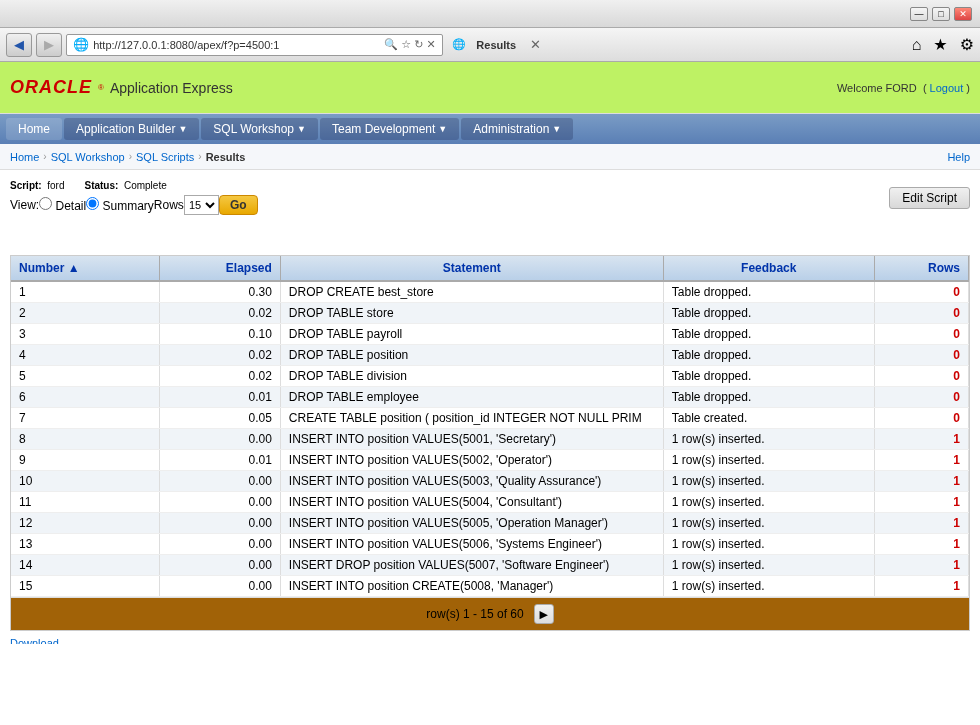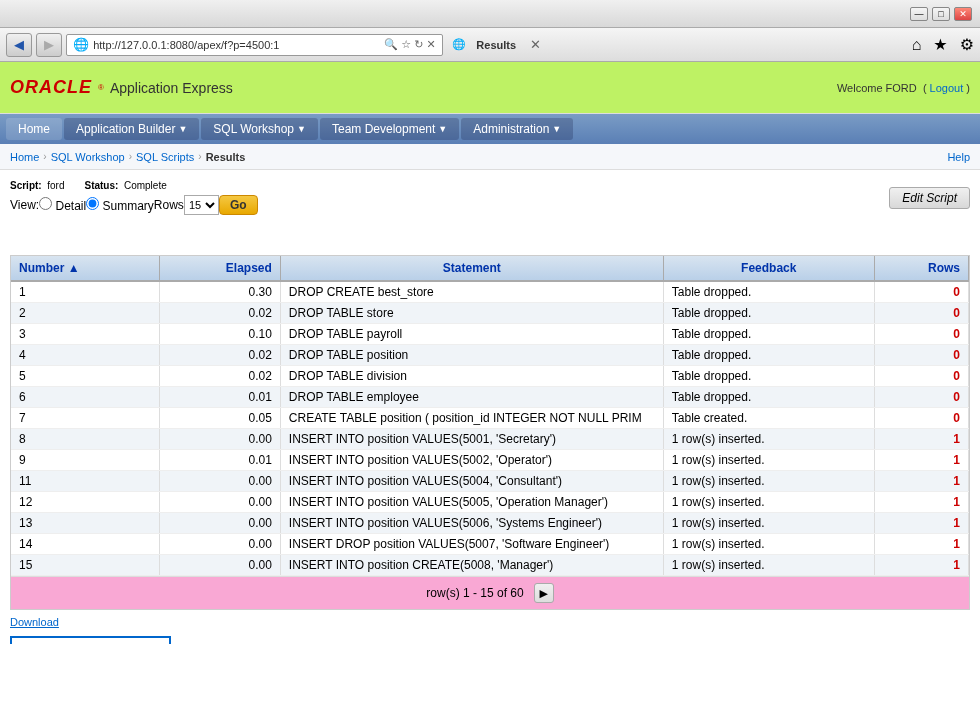--- a/index.html
+++ b/index.html
@@ -42,33 +42,33 @@
 
     
     .content-area { background: #fff; padding: 10px; }
 
     
     .script-info-bar { display: flex; align-items: center; justify-content: space-between; margin-bottom: 8px; }
     .script-meta { display: flex; align-items: center; gap: 20px; font-size: 10px; }
     .view-options { display: flex; align-items: center; font-size: 12px; }
     .rows-select { height: 20px; font-size: 11px; border: 1px solid #aaa; background: #fff; }
     .go-btn { background: linear-gradient(to bottom, #f5c842, #e8a800); border: 1px solid #cc8800; border-radius: 4px; padding: 2px 10px; font-size: 12px; font-weight: bold; color: #333; cursor: pointer; }
-    .edit-script-btn { background: linear-gradient(to bottom, #f0f0f0, #d8d8d8); border: 1px solid #aaa; border-radius: 3px; padding: 3px 12px; font-size: 12px; cursor: pointer; font-style: italic; }
+    .edit-script-btn { background: linear-gradient(to bottom, #f0f0f0, #d8d8d8); border: 1px solid #aaa; border-radius: 3px; padding: 3px 12px; font-size: 12px; cursor: pointer; }
 
     
     .results-table-container { border: 1px solid #ccc; margin-bottom: 6px; margin-top: 40px; }
     .results-table { width: 100%; border-collapse: collapse; font-size: 12px; }
     .results-table thead tr { background: linear-gradient(to bottom, #d8e4f0, #b8cfe8); }
     .results-table thead th { padding: 5px 8px; text-align: left; border-right: 1px solid #aaa; border-bottom: 2px solid #aaa; color: #0033aa; font-weight: bold; cursor: pointer; white-space: nowrap; }
     .results-table tbody tr:nth-child(even) { background: #f0f4f8; }
     .results-table tbody tr:nth-child(odd) { background: #fff; }
     .results-table tbody td { padding: 3px 8px; border-right: 1px solid #ddd; border-bottom: 1px solid #eee; }
     .results-table tbody td.num { text-align: right; color: #cc0000; font-weight: bold; }
 
-    .pagination-row { text-align: center; padding: 6px; font-size: 12px; background: #f9a8d4; border-top: 1px solid #ddd; display: flex; align-items: center; justify-content: center; gap: 10px; }
+    .pagination-row { text-align: center; padding: 6px; font-size: 12px; background: #a16207; border-top: 1px solid #ddd; display: flex; align-items: center; justify-content: center; gap: 10px; }
     .page-arrow { width: 20px; height: 20px; border: 1px solid #aaa; border-radius: 3px; background: linear-gradient(to bottom, #f0f0f0, #ddd); display: flex; align-items: center; justify-content: center; cursor: pointer; font-size: 11px; }
 
     
     .download-link { color: #0066cc; font-size: 11px; text-decoration: underline; cursor: pointer; margin: 4px 0; }
 
     
     .stats-box { border: 2px solid #0066cc; padding: 6px 12px; display: inline-block; margin-top: 4px; font-size: 11px; }
     .stats-row { display: flex; gap: 10px; }
     .stats-label { text-align: right; color: #333; }
     .stats-value { color: #333; font-weight: bold; }
@@ -265,20 +265,27 @@
       <td class="num">1</td>
     </tr>
             <tr>
       <td>9</td>
       <td style="text-align:right;">0.01</td>
       <td>INSERT INTO position VALUES(5002, 'Operator')</td>
       <td>1 row(s) inserted.</td>
       <td class="num">1</td>
     </tr>
             <tr>
+      <td>10</td>
+      <td style="text-align:right;">0.00</td>
+      <td>INSERT INTO position VALUES(5003, 'Quality Assurance')</td>
+      <td>1 row(s) inserted.</td>
+      <td class="num">1</td>
+    </tr>
+            <tr>
       <td>11</td>
       <td style="text-align:right;">0.00</td>
       <td>INSERT INTO position VALUES(5004, 'Consultant')</td>
       <td>1 row(s) inserted.</td>
       <td class="num">1</td>
     </tr>
             <tr>
       <td>12</td>
       <td style="text-align:right;">0.00</td>
       <td>INSERT INTO position VALUES(5005, 'Operation Manager')</td>

